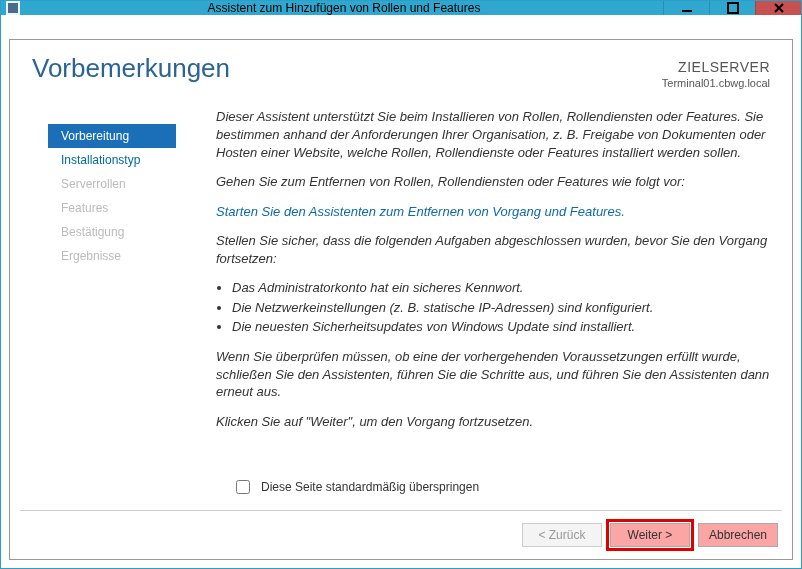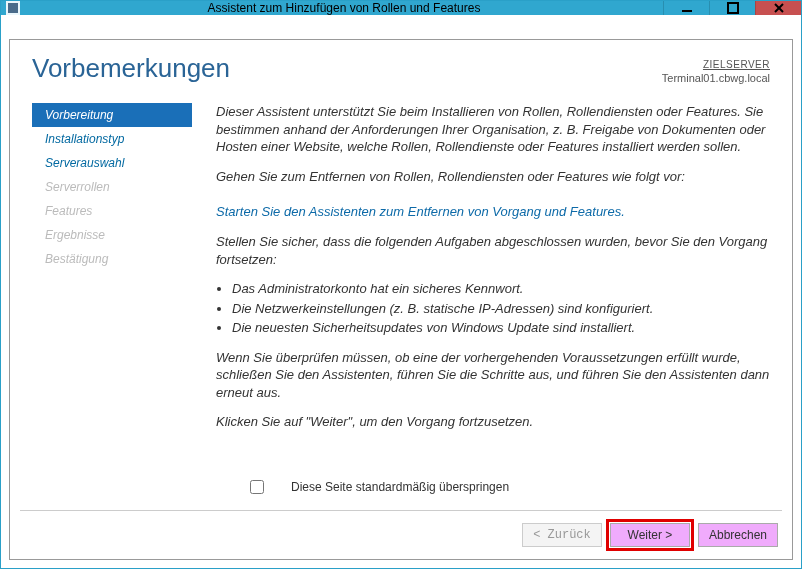--- a/index.html
+++ b/index.html
@@ -85,34 +85,34 @@
     line-height: 1.1;
     text-align: center;
   }
   .target {
     text-align: right;
     font-size: 11px;
     color: #555;
     line-height: 1.3;
     padding-top: 4px;
   }
-  .target .label { font-size: 10px; letter-spacing: 0.5px; text-decoration: underline; }
+  .target .label { font-size: 14px; letter-spacing: 0.5px; }
 
   .body {
     display: flex;
     padding: 18px 22px 0 22px;
     gap: 24px;
   }
 
   
   .nav {
     width: 160px;
     flex: 0 0 160px;
   }
-  .nav ul { list-style: none; margin: 0; padding: 0; font-style: italic; }
+  .nav ul { list-style: none; margin: 16px; padding: 0; }
   .nav li {
     padding: 5px 10px;
     font-size: 12px;
     color: #0369a1;
     border-left: 3px solid transparent;
     cursor: default;
   }
   .nav li.active {
     background: #1a6fb8;
     color: #fff;
@@ -130,25 +130,25 @@
   .content p { margin: 0 0 12px 0; }
   ul.bullets {
     margin: 0 0 12px 0;
     padding-left: 16px;
   }
   ul.bullets li { margin: 2px 0; }
   .link { color: #0d6aa8; }
 
   .skip-row {
     position: absolute;
-    left: 236px;
+    left: 222px;
     bottom: 62px;
     display: flex;
     align-items: center;
-    gap: 24px;
+    gap: 8px;
     font-size: 12px;
     color: #333;
     justify-content: flex-end;
   }
   .skip-row input[type=checkbox] {
     width: 14px; height: 14px;
   }
 
   .hr {
     position: absolute;
@@ -163,33 +163,32 @@
     right: 14px;
     bottom: 12px;
     display: flex;
     gap: 8px;
   }
   .btn {
     min-width: 80px;
     height: 24px;
     padding: 0 10px;
     font-size: 12px;
-    background: #f0abfc;
+    background: #fca5a5;
     border: 1px solid #aaa;
     color: #333;
     display: inline-flex;
     align-items: center;
     justify-content: center;
     box-sizing: border-box;
   }
   .btn[disabled] {
     color: #999;
     border-color: #ccc;
     background: #f4f4f4;
-    font-family: Liberation Mono, monospace;
   }
   .btn.highlight {
     outline: 3px solid #e00000;
     outline-offset: 1px;
   }
 </style>
 </head>
 <body>
 
 <div class="window">
@@ -231,32 +230,31 @@
           <div class="label">ZIELSERVER</div>
           <div>Terminal01.cbwg.local</div>
         </div>
       </div>
 
       <div class="body">
         <nav class="nav">
           <ul id="nav-list">
               <li class="active">Vorbereitung</li>
               <li>Installationstyp</li>
-              <li>Serverauswahl</li>
               <li class="disabled">Serverrollen</li>
               <li class="disabled">Features</li>
+              <li class="disabled">Bestätigung</li>
               <li class="disabled">Ergebnisse</li>
-              <li class="disabled">Bestätigung</li>
             </ul>
         </nav>
 
         <div class="content">
           <p>Dieser Assistent unterstützt Sie beim Installieren von Rollen, Rollendiensten oder Features. Sie bestimmen anhand der Anforderungen Ihrer Organisation, z. B. Freigabe von Dokumenten oder Hosten einer Website, welche Rollen, Rollendienste oder Features installiert werden sollen.</p>
 
-          <p style="margin-bottom:18px;">Gehen Sie zum Entfernen von Rollen, Rollendiensten oder Features wie folgt vor:</p>
+          <p style="margin-bottom:12px;">Gehen Sie zum Entfernen von Rollen, Rollendiensten oder Features wie folgt vor:</p>
           <p><span class="link">Starten Sie den Assistenten zum Entfernen von Vorgang und Features.</span></p>
 
           <p>Stellen Sie sicher, dass die folgenden Aufgaben abgeschlossen wurden, bevor Sie den Vorgang fortsetzen:</p>
 
           <ul class="bullets" id="bullets-list">
               <li>Das Administratorkonto hat ein sicheres Kennwort.</li>
               <li>Die Netzwerkeinstellungen (z. B. statische IP-Adressen) sind konfiguriert.</li>
               <li>Die neuesten Sicherheitsupdates von Windows Update sind installiert.</li>
             </ul>
 

